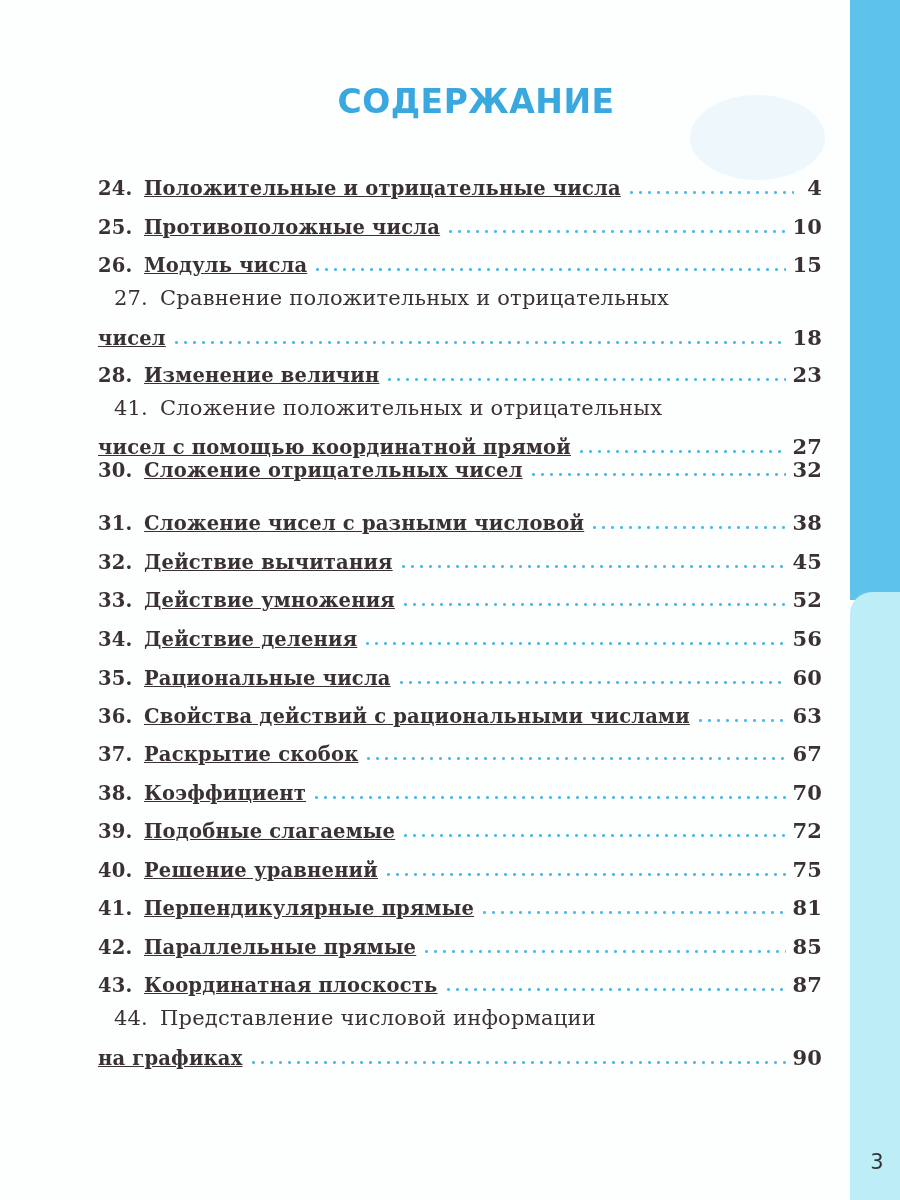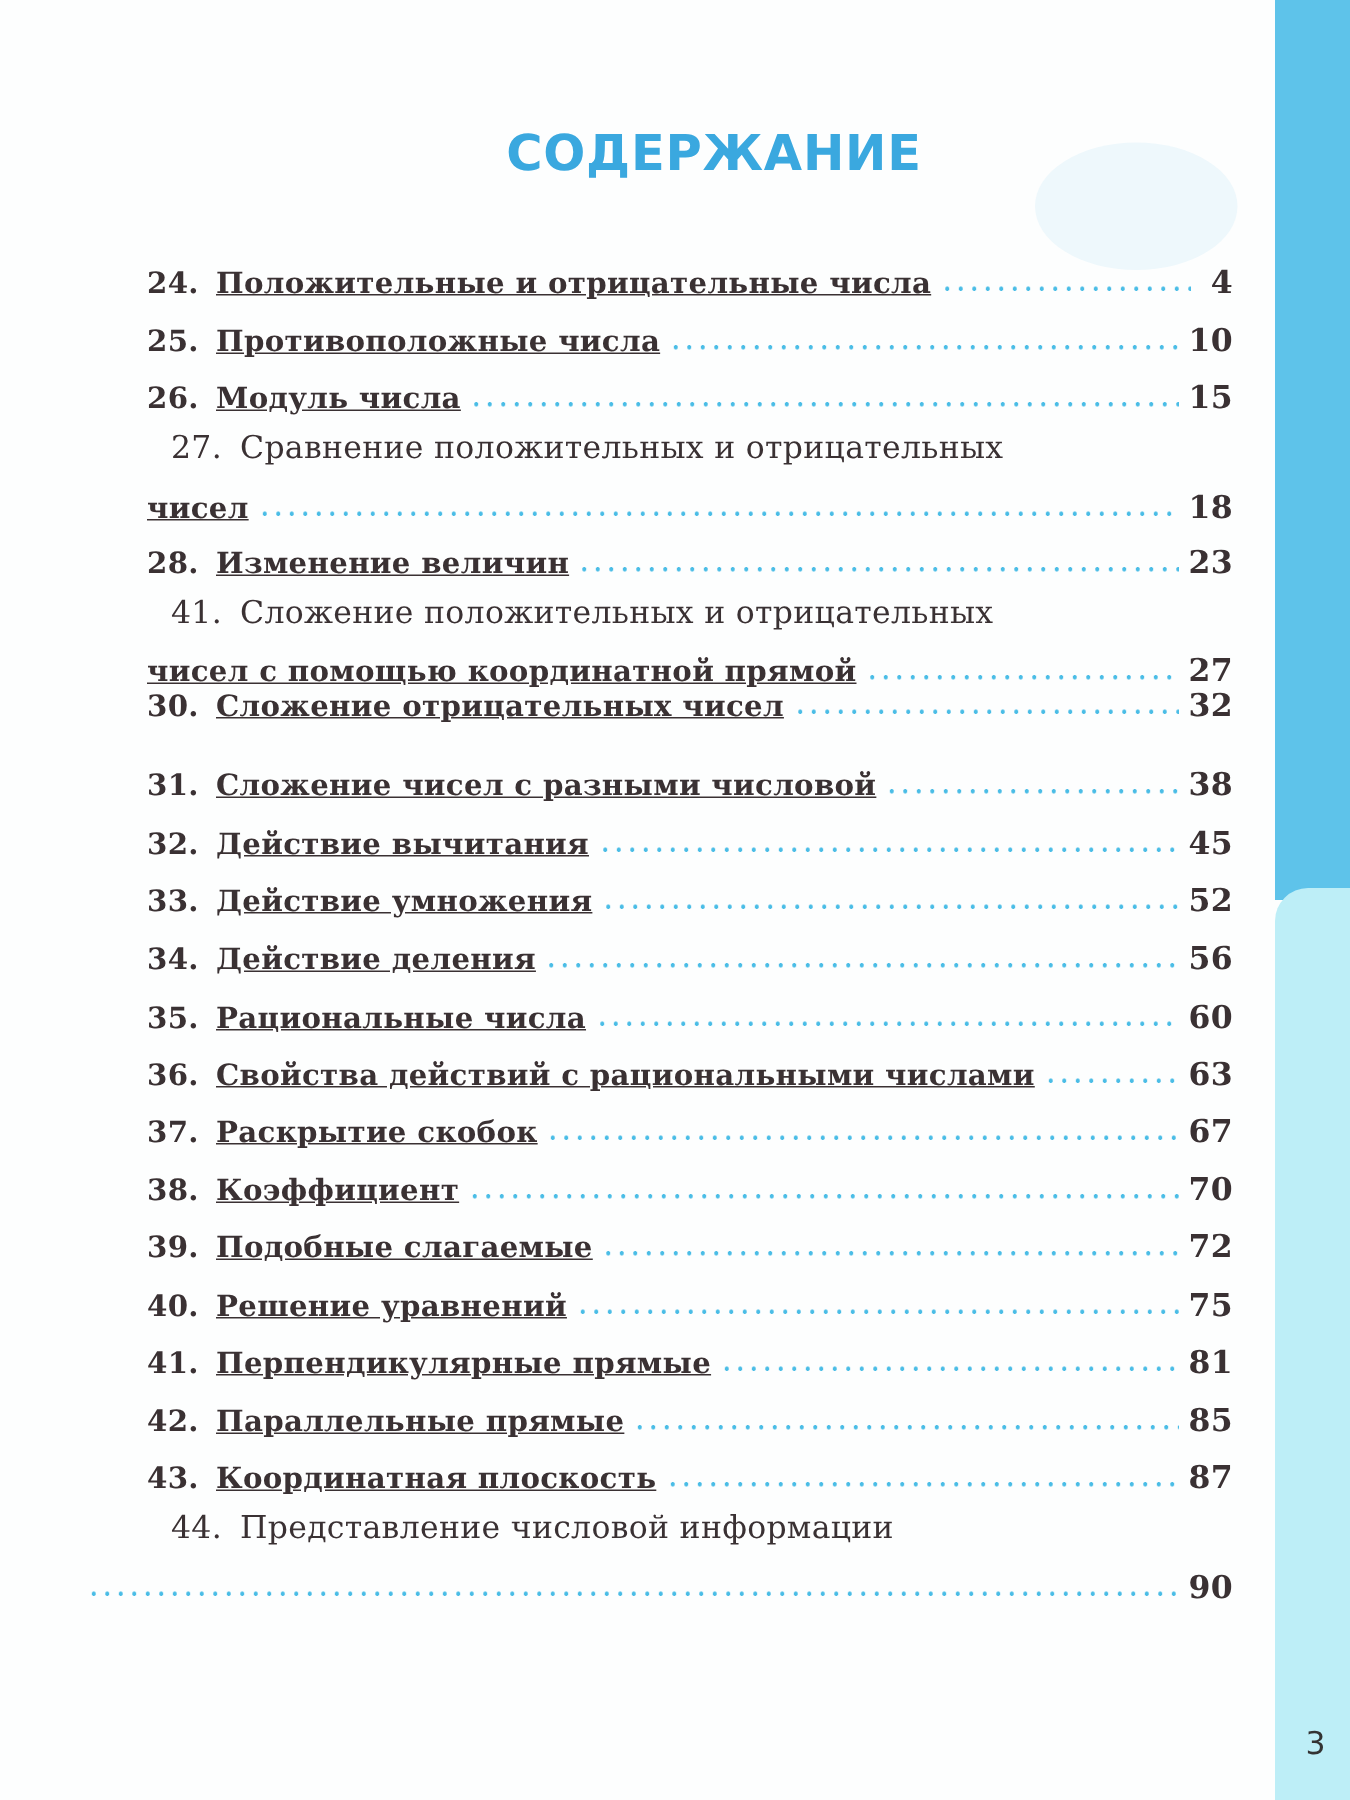--- a/index.html
+++ b/index.html
@@ -208,19 +208,20 @@
     <span class="num">43.</span>
     <span class="label">Координатная плоскость</span>
     <span class="dots"></span>
     <span class="page">87</span>
   </div>
 
   <div class="wrap-line" style="top:1006px">
     <span class="num" style="display:inline-block">44.</span><span>Представление числовой информации</span>
   </div>
   <div class="row" style="top:1040px">
+    <span class="label indent">на графиках</span>
     <span class="dots"></span>
     <span class="page">90</span>
   </div>
 
 </div>
 
 <div class="page-number">3</div>
 
 </body></html>

